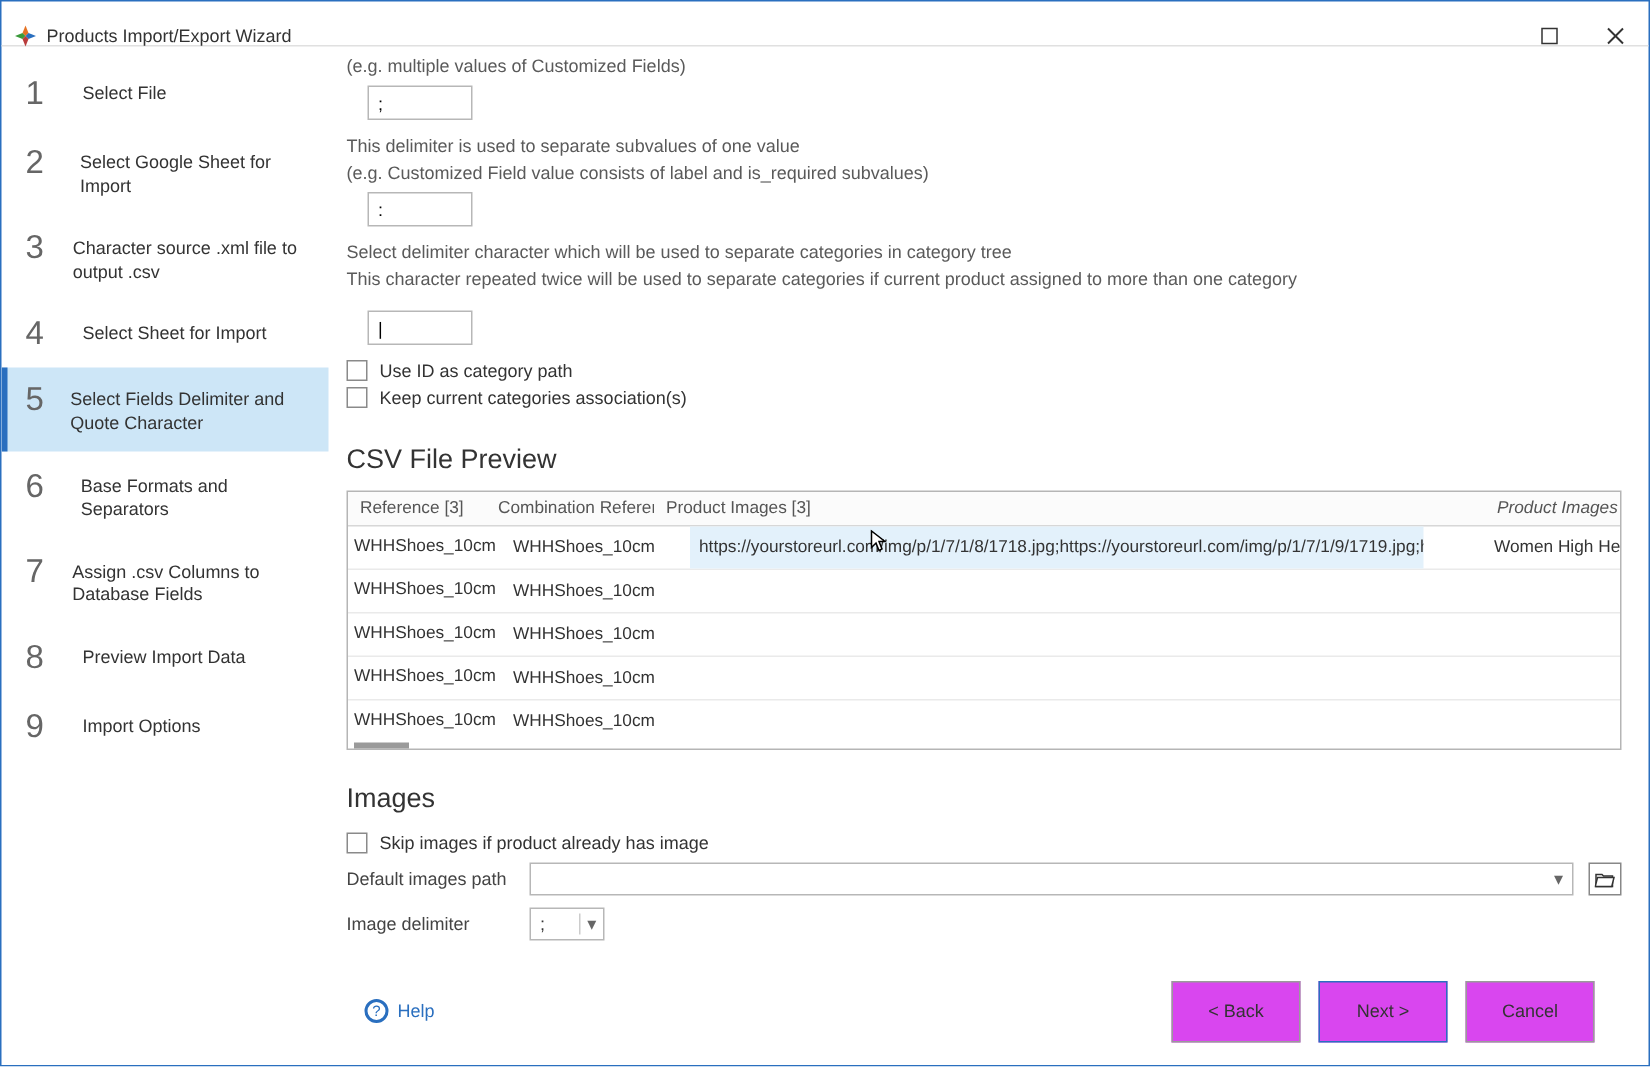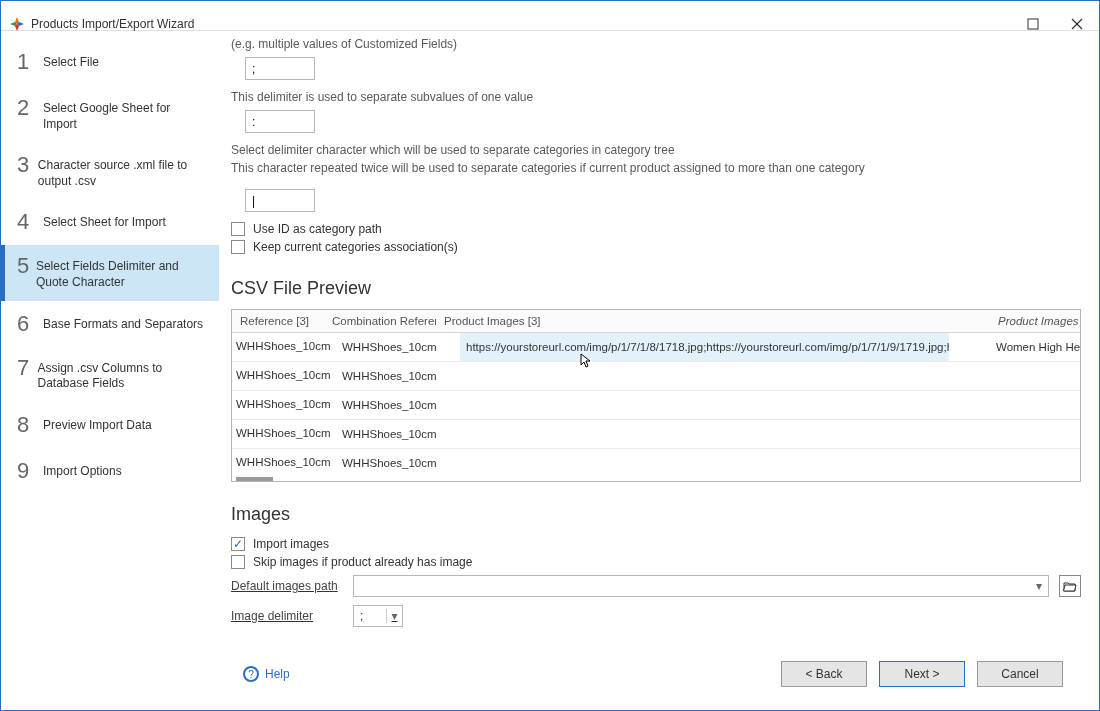--- a/index.html
+++ b/index.html
@@ -9,53 +9,53 @@
   .titlebar .logo { width:16px; height:16px; margin-right:6px; }
   .titlebar .title { flex:0 0 auto; color:#333; font-size:12px; }
   .titlebar .spacer { flex:1; }
   .titlebar .winbtns { display:flex; height:100%; }
   .titlebar .winbtn { width:44px; height:100%; display:flex; align-items:center; justify-content:center; cursor:pointer; }
   .titlebar .winbtn svg { width:12px; height:12px; }
   .body { flex:1; display:flex; overflow:hidden; }
   .sidebar { width:218px; flex:0 0 218px; padding-top:8px; }
   .step { display:flex; align-items:flex-start; padding:12px 12px; cursor:pointer; border-left:4px solid transparent; }
   .step .num { font-size:22px; color:#666; width:26px; line-height:1; font-weight:400; }
-  .step .label { font-size:12px; color:#333; padding-top:4px; line-height:1.3; }
+  .step .label { font-size:12px; color:#333; padding-top:4px; line-height:1.3;margin-left:12px; }
   .step.compact { padding:10px 12px; }
   .step.active { background:#cde6f7; border-left-color:#2a6fbf; }
   .main { flex:1; padding:4px 18px 12px 12px; overflow:auto; display:flex; flex-direction:column; }
   .help-text { color:#5a5a5a; font-size:12px; line-height:1.5; }
   .tiny-input { width:70px; height:23px; border:1px solid #b7b7b7; background:#fff; padding:1px 6px; font-size:12px; }
   .chk-row { display:flex; align-items:center; gap:8px; margin:2px 0; }
   .chk { width:14px; height:14px; border:1px solid #8a8a8a; background:#fff; display:flex; align-items:center; justify-content:center; }
   .chk.checked::after { content:"✓"; color:#2a6fbf; font-size:12px; line-height:1; }
   .section-h { font-size:18px; color:#333; margin:22px 0 10px 0; font-weight:400; }
   .preview-table { border:1px solid #b5b5b5; width:100%; font-size:11.5px; }
   .preview-head { display:flex; background:#fbfbfb; border-bottom:1px solid #d7d7d7; }
   .preview-head .cell { padding:5px 8px; color:#555; }
   .preview-body .row { display:flex; border-bottom:1px solid #eaeaea; align-items:center;gap:12px; }
   .preview-body .row.hl .hlcell { background:#e3f1fb; }
   .col-ref1a { width:92px; flex:0 0 92px; line-height:1.2; padding:6px 4px 6px 4px; }
   .col-ref1b { width:112px; flex:0 0 112px; padding:8px 6px; }
   .col-img   { flex:1; padding:8px 6px; color:#333; white-space:nowrap; overflow:hidden; }
   .col-pi    { width:90px; flex:0 0 90px; padding:8px 6px; white-space:nowrap; overflow:hidden;margin-left:29px; }
   .hscroll-indicator { height:4px; background:linear-gradient(to right,#9a9a9a 0,#9a9a9a 40%,transparent 40%); margin-left:4px; width:92px; }
-  .form-row { display:flex; align-items:center; gap:10px; margin:4px 0;text-decoration:underline; }
+  .form-row { display:flex; align-items:center; gap:10px; margin:4px 0; }
   .form-row .lbl { width:112px; color:#444; }
   .text-input { flex:1; height:22px; border:1px solid #b7b7b7; background:#fff; position:relative; }
   .text-input .dropdown-arrow { position:absolute; right:0; top:0; bottom:0; width:18px; display:flex; align-items:center; justify-content:center; color:#666; }
   .browse-btn { width:22px; height:22px; border:1px solid #888; display:flex; align-items:center; justify-content:center; cursor:pointer; }
   .small-combo { width:50px; height:22px; border:1px solid #b7b7b7; display:flex; align-items:center; }
   .small-combo .val { flex:1; padding:0 6px; }
   .small-combo .arr { width:16px; text-align:center; border-left:1px solid #ccc; color:#666; }
   .footer { height:48px; border-top:0; display:flex; align-items:center; padding:0 18px 0 12px; margin-top:auto; }
   .help-link { display:flex; align-items:center; gap:6px; color:#2a6fbf; cursor:pointer; margin-left:230px; }
   .help-icon { width:16px; height:16px; border:2px solid #2a6fbf; border-radius:50%; display:flex; align-items:center; justify-content:center; font-size:10px; }
   .btns { margin-left:auto; display:flex; gap:12px; }
-  .btn { width:86px; height:26px; border:1px solid #9a9a9a; display:flex; align-items:center; justify-content:center; background:#e5e5e5; color:#333; cursor:pointer; }
+  .btn { width:86px; height:41px; border:1px solid #9a9a9a; display:flex; align-items:center; justify-content:center; background:#d946ef; color:#333; cursor:pointer; }
   .btn.primary { border:1.5px solid #2a6fbf; }
   .cursor-img { position:absolute; width:16px; height:16px; pointer-events:none; left:578px; top:352px; }
 </style>
 </head>
 <body>
 
 <div class="window">
 
   <div class="titlebar">
     <svg class="logo" viewBox="0 0 16 16">
@@ -123,20 +123,21 @@
     </div>
 
     <div class="main">
 
       <div class="help-text">(e.g. multiple values of Customized Fields)</div>
       <div style="margin:4px 0 8px 14px;">
         <input class="tiny-input" type="text" value=";" style="">
       </div>
 
       <div class="help-text">This delimiter is used to separate subvalues of one value</div>
+      <div class="help-text">(e.g. Customized Field value consists of label and is_required subvalues)</div>
       <div style="margin:4px 0 8px 14px;">
         <input class="tiny-input" type="text" value=":" style="">
       </div>
 
       <div class="help-text">Select delimiter character which will be used to separate categories in category tree</div>
       <div class="help-text">This character repeated twice will be used to separate categories if current product assigned to more than one category</div>
       <div style="margin:12px 0 8px 14px;">
         <input class="tiny-input" type="text" value="|" style="">
       </div>
 
@@ -188,24 +189,20 @@
             <div class="col-ref1b">WHHShoes_10cm</div>
             <div class="col-img"></div>
             <div class="col-pi"></div>
           </div>
           <div class="hscroll-indicator"></div>
         </div>
       </div>
 
       <div class="section-h">Images</div>
 
-      <div class="chk-row">
-        <div class="chk checked"></div>
-        <span>Import images</span>
-      </div>
       <div class="chk-row">
         <div class="chk"></div>
         <span>Skip images if product already has image</span>
       </div>
 
       <div class="form-row">
         <div class="lbl">Default images path</div>
         <div class="text-input">
           <span class="dropdown-arrow">▾</span>
         </div>

